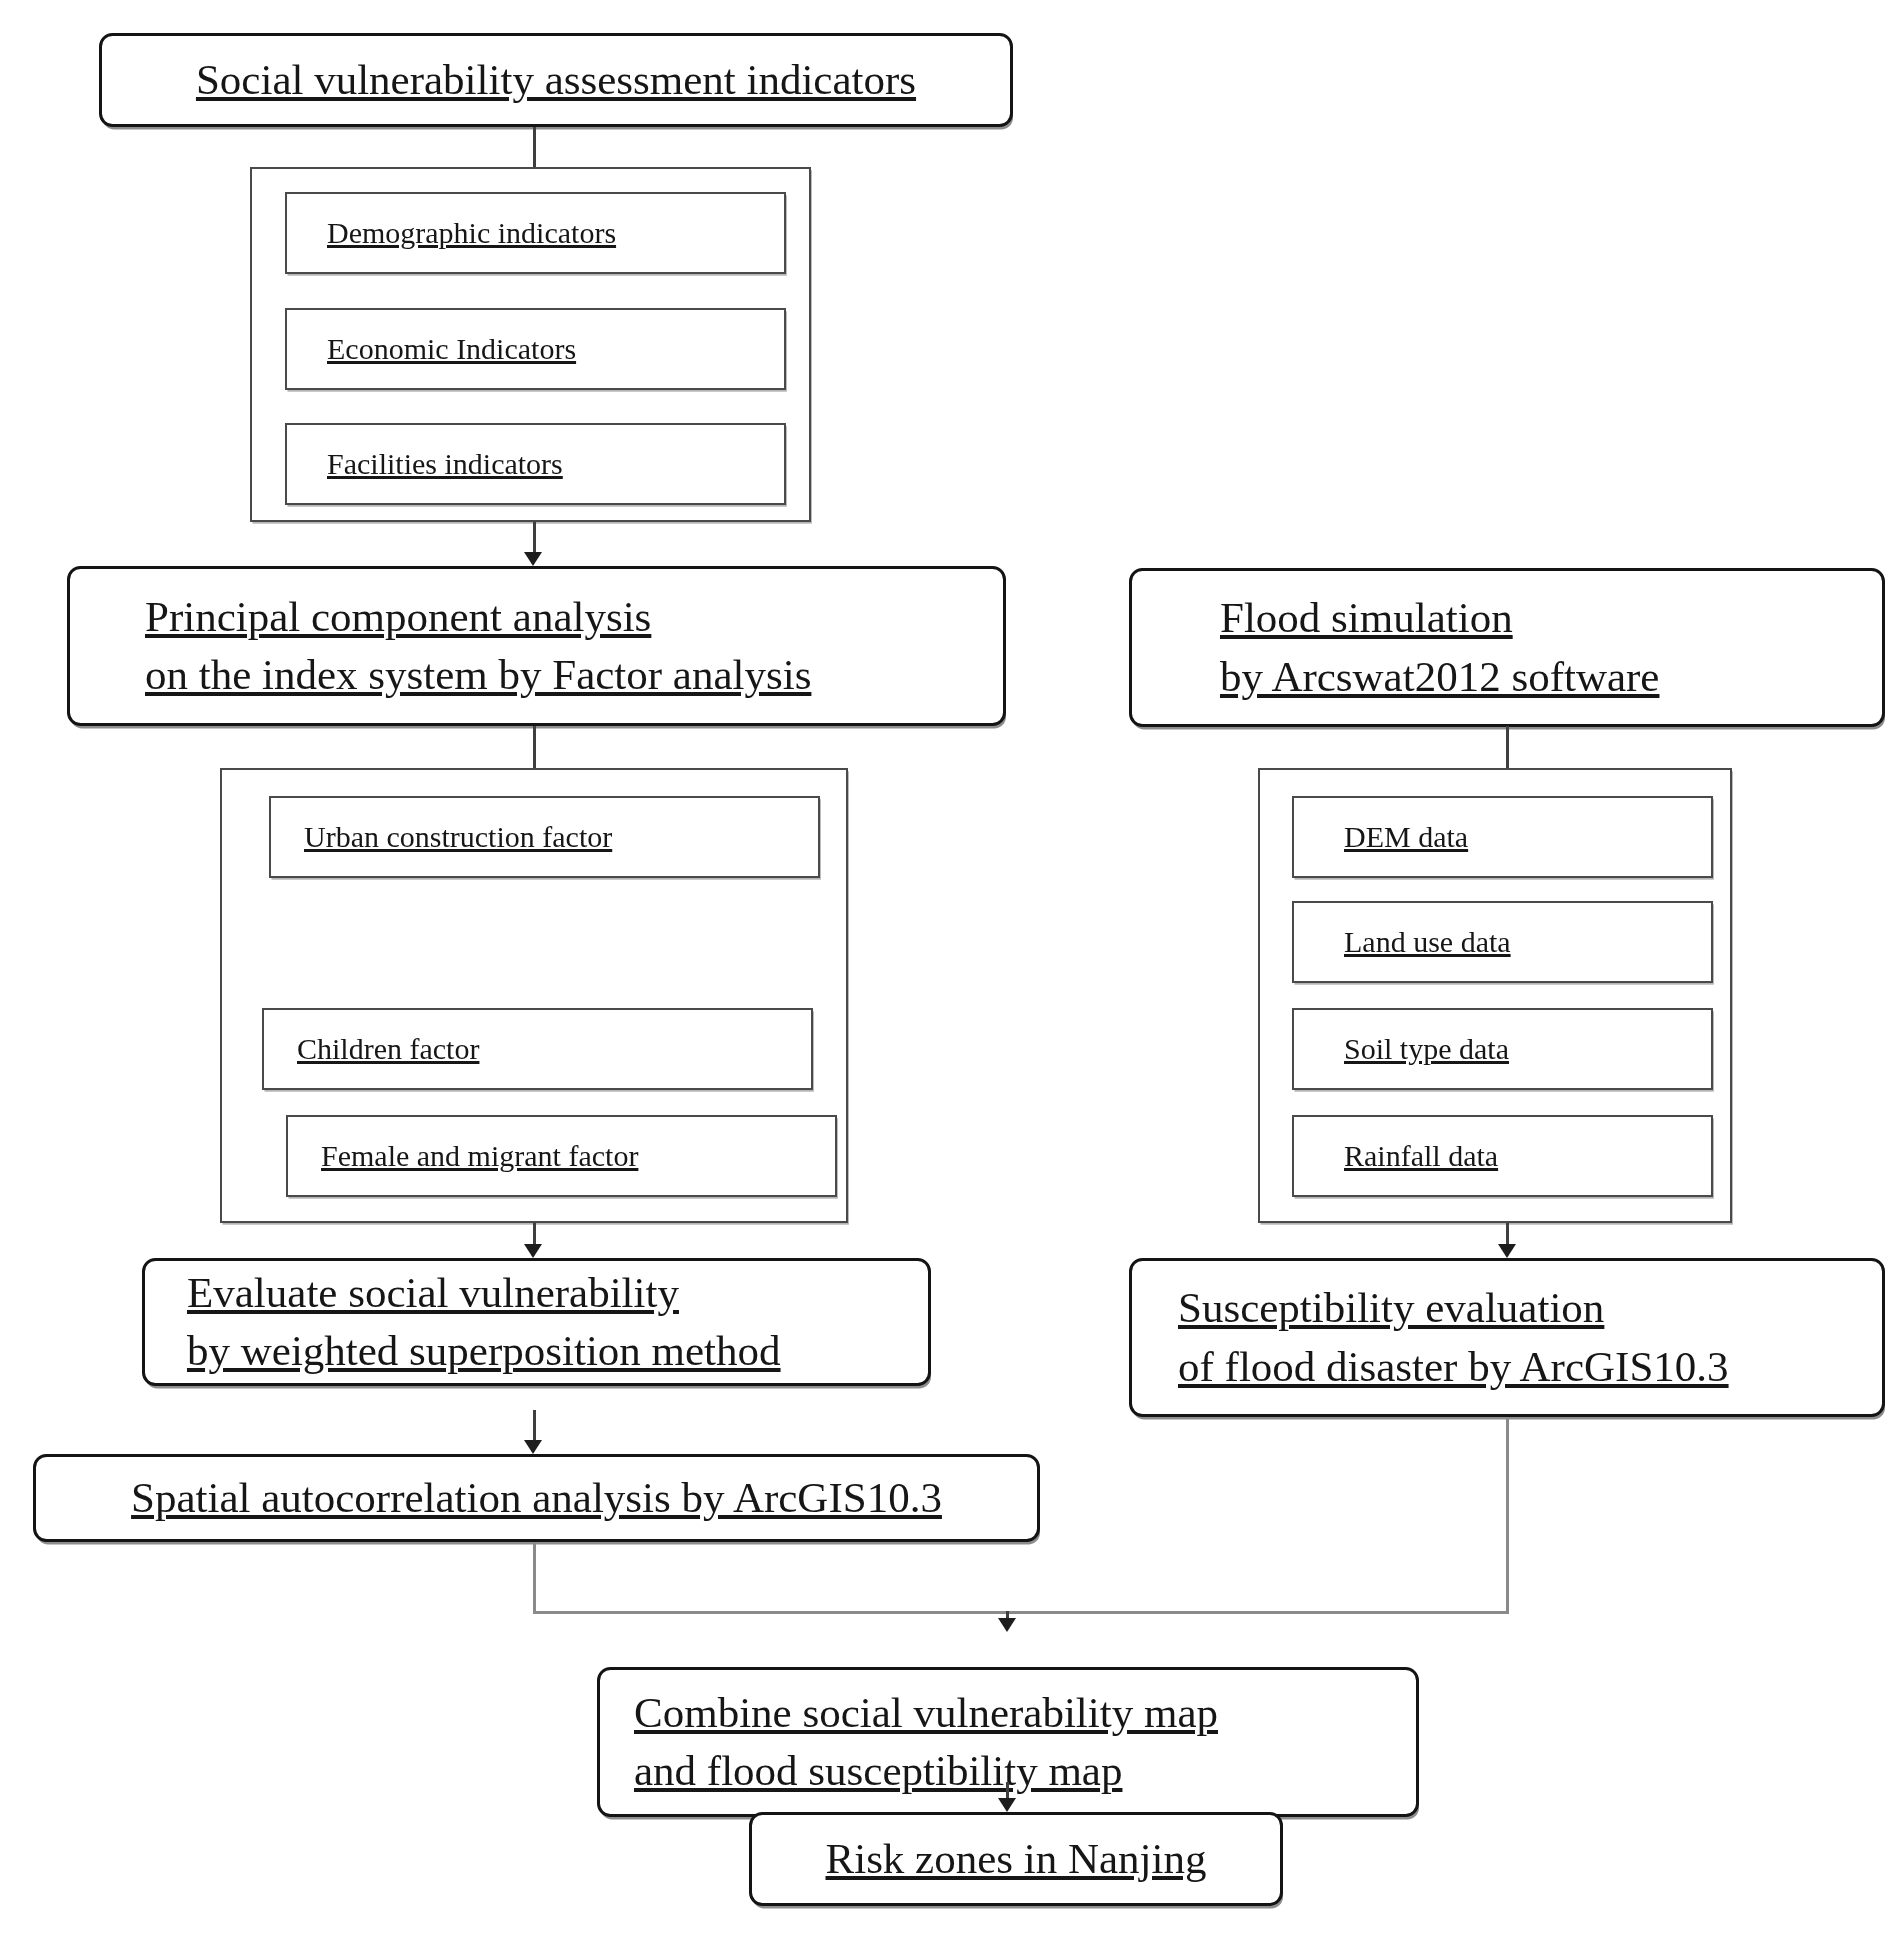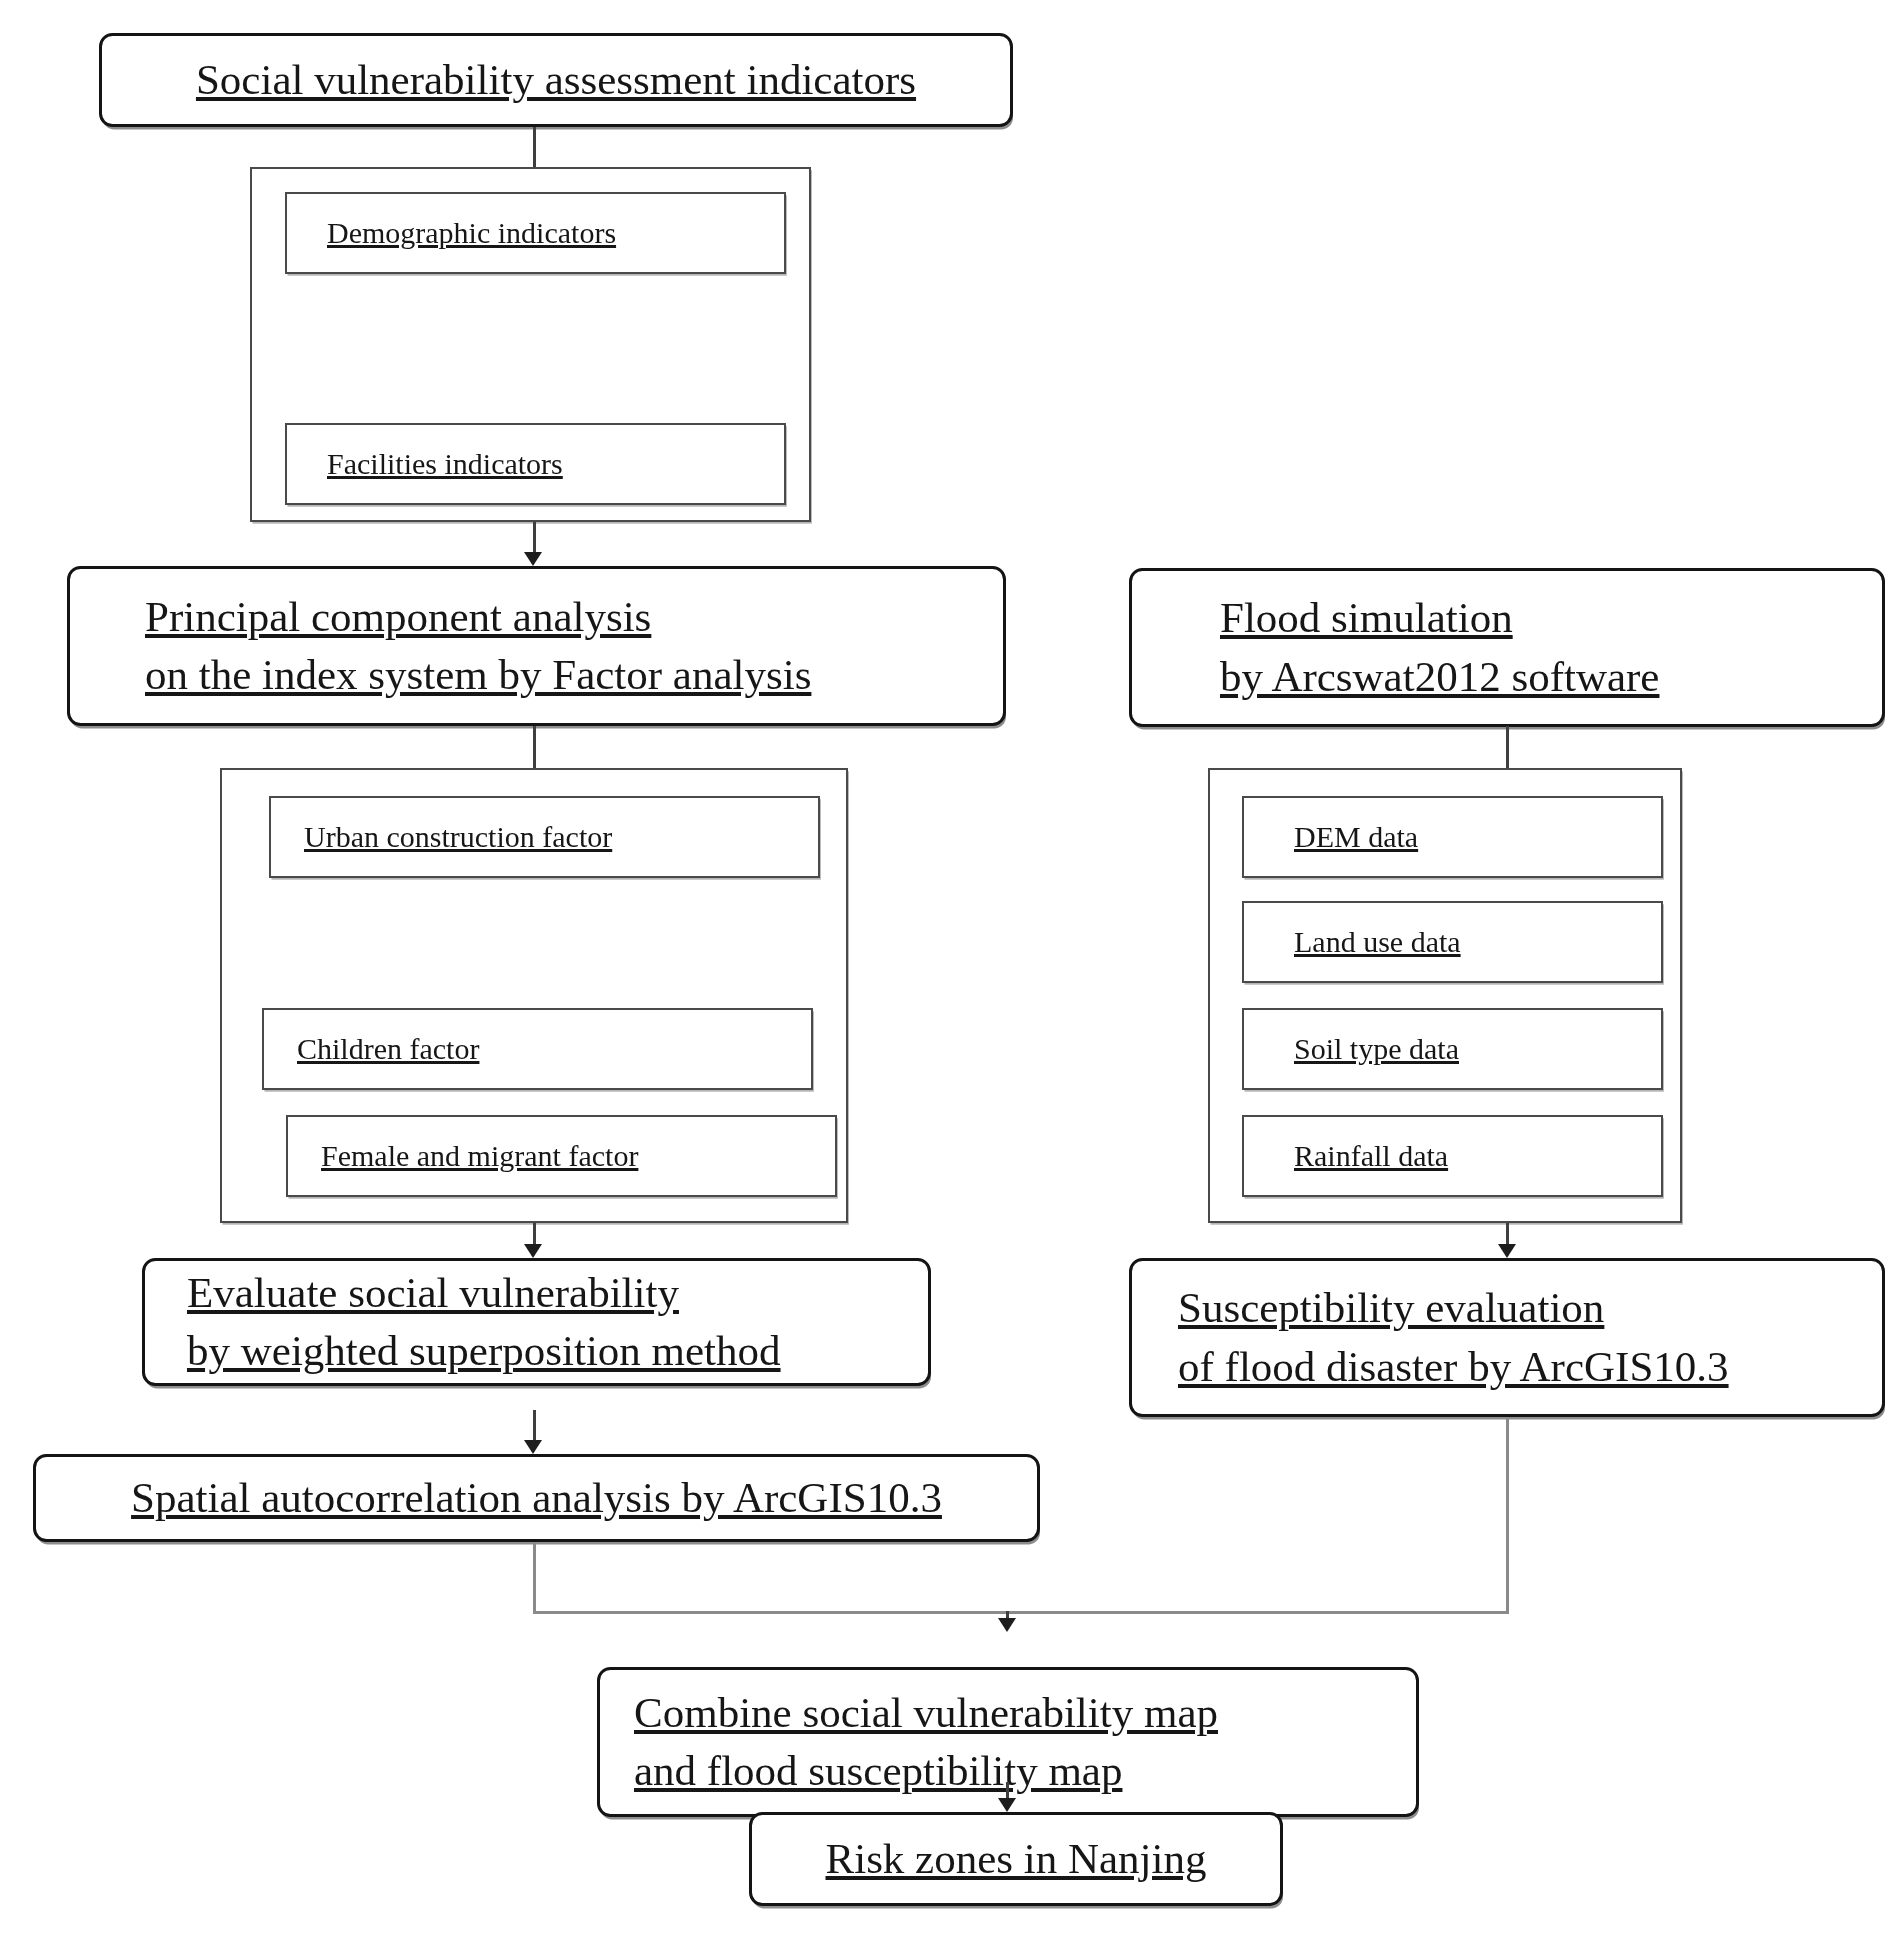--- a/index.html
+++ b/index.html
@@ -67,20 +67,23 @@
   <div class="node center" style="left:99px;top:33px;width:914px;height:94px;">
     <span class="lbl">Social vulnerability assessment indicators</span>
   </div>
 
   <div class="vline" style="left:533px;top:127px;height:40px;"></div>
 
   <div class="group" style="left:250px;top:167px;width:561px;height:355px;">
     <div class="item" style="left:33px;top:23.4px;width:501px;height:82px;padding-left:40px;">
       <span class="lbl">Demographic indicators</span>
     </div>
+    <div class="item" style="left:33px;top:139px;width:501px;height:82px;padding-left:40px;">
+      <span class="lbl">Economic Indicators</span>
+    </div>
     <div class="item" style="left:33px;top:254px;width:501px;height:82px;padding-left:40px;">
       <span class="lbl">Facilities indicators</span>
     </div>
   </div>
 
   <div class="vline" style="left:533px;top:522px;height:32px;"></div>
   <div class="arrow" style="left:524px;top:552px;"></div>
 
   <div class="node" style="left:67px;top:566px;width:939px;height:160px;padding-left:75px;">
     <span class="lbl">Principal component analysis
@@ -116,21 +119,21 @@
     <span class="lbl">Spatial autocorrelation analysis by ArcGIS10.3</span>
   </div>
 
   <div class="node" style="left:1129px;top:568px;width:756px;height:159px;padding-left:88px;">
     <span class="lbl">Flood simulation
 by Arcswat2012 software</span>
   </div>
 
   <div class="vline" style="left:1506px;top:726px;height:42px;"></div>
 
-  <div class="group" style="left:1208px;top:768px;width:474px;height:455px;">
+  <div class="group" style="left:1258px;top:768px;width:474px;height:455px;">
     <div class="item" style="left:32px;top:26px;width:421px;height:82px;padding-left:50px;">
       <span class="lbl">DEM data</span>
     </div>
     <div class="item" style="left:32px;top:131px;width:421px;height:82px;padding-left:50px;">
       <span class="lbl">Land use data</span>
     </div>
     <div class="item" style="left:32px;top:238px;width:421px;height:82px;padding-left:50px;">
       <span class="lbl">Soil type data</span>
     </div>
     <div class="item" style="left:32px;top:345px;width:421px;height:82px;padding-left:50px;">

